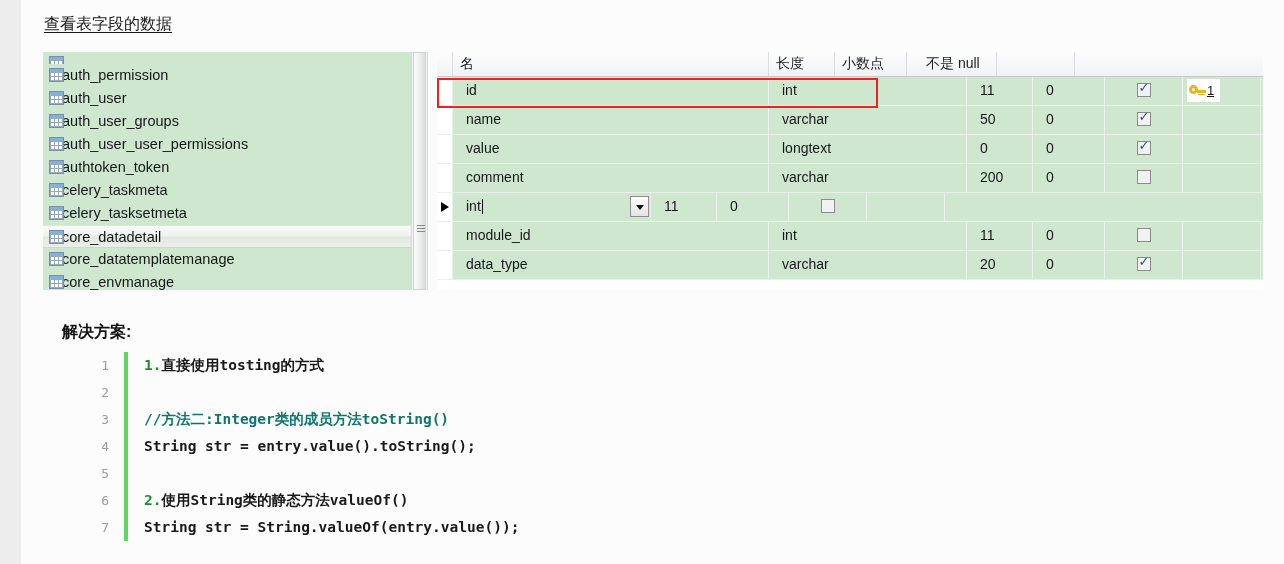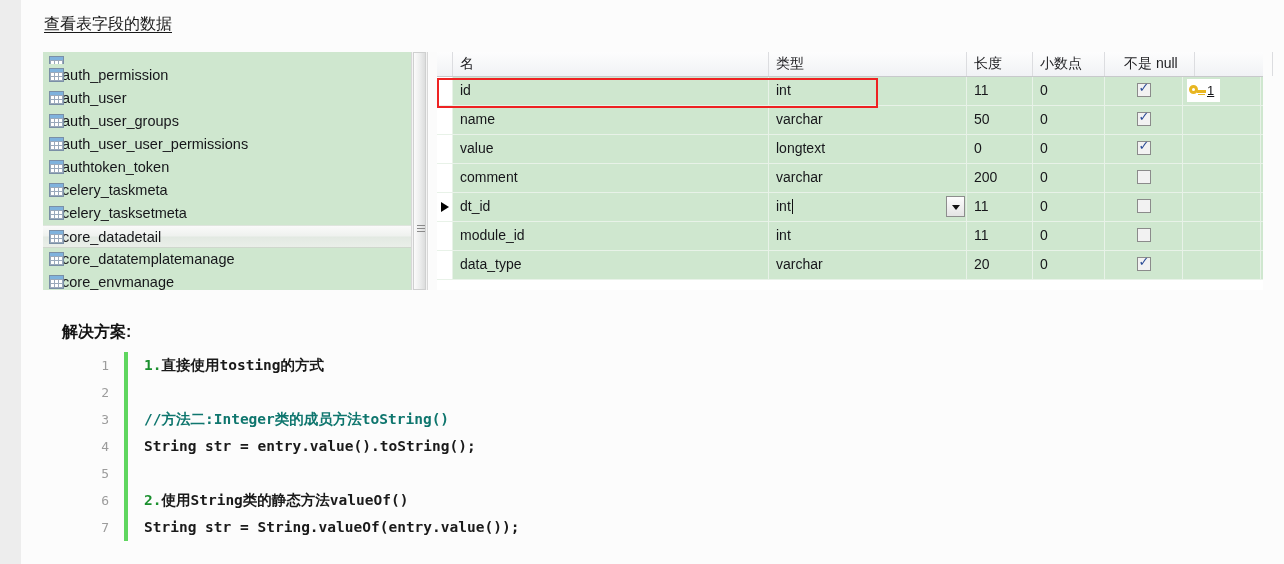--- a/index.html
+++ b/index.html
@@ -163,21 +163,21 @@
   }
   .grid-row {
     display: flex;
     height: 28px;
     background: #cfe7cf;
     border-bottom: 1px solid #e8f2e8;
     position: relative;
   }
   .grid-row .cell {
     line-height: 27px;
-    padding-left: 7px;
+    padding-left: 13px;
     border-right: 1px solid #e8f2e8;
     box-sizing: border-box;
     white-space: nowrap;
     overflow: hidden;
     position: relative;
   }
   .c-marker { width: 16px; background: #ffffff; flex: 0 0 16px; padding-left: 0 !important; }
   .grid-head .c-marker { background: transparent; }
   .c-name   { flex: 0 0 316px; }
   .c-type   { flex: 0 0 198px; }
@@ -371,21 +371,20 @@
       <div class="thumb">
         <div class="grip"></div>
       </div>
     </div>
     <div class="gap-col"></div>
 
     <div class="grid">
       <div class="grid-head">
         <div class="cell c-marker"></div>
         <div class="cell c-name">名</div>
-        <div class="cell c-type">类型</div>
         <div class="cell c-len">长度</div>
         <div class="cell c-dec">小数点</div>
         <div class="cell c-null" style="padding-left:7px !important;text-align:left;margin-left:12px;">不是 null</div>
         <div class="cell c-key"></div>
       </div>
       <div id="grid-body">
           <div class="grid-row">
             <div class="cell c-marker"></div>
             <div class="cell c-name">id</div>
             <div class="cell c-type"><span>int</span></div>
@@ -418,21 +417,20 @@
             <div class="cell c-type"><span>varchar</span></div>
             <div class="cell c-len">200</div>
             <div class="cell c-dec">0</div>
             <div class="cell c-null"><span class="chk"></span></div>
             <div class="cell c-key keycell"></div>
           </div>
           <div class="grid-row">
             <div class="cell c-marker">
               <span class="row-arrow"></span>
             </div>
-            <div class="cell c-name">dt_id</div>
             <div class="cell c-type"><span>int</span><span class="caret"></span><span class="dd-btn"></span></div>
             <div class="cell c-len">11</div>
             <div class="cell c-dec">0</div>
             <div class="cell c-null"><span class="chk"></span></div>
             <div class="cell c-key keycell"></div>
           </div>
           <div class="grid-row">
             <div class="cell c-marker"></div>
             <div class="cell c-name">module_id</div>
             <div class="cell c-type"><span>int</span></div>

